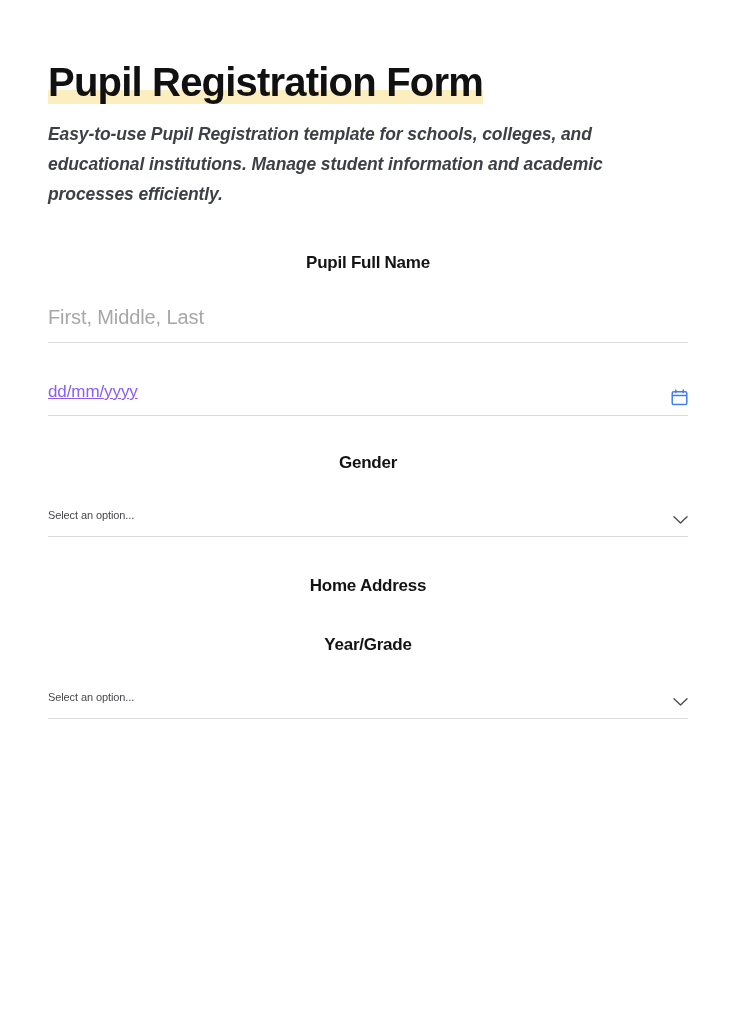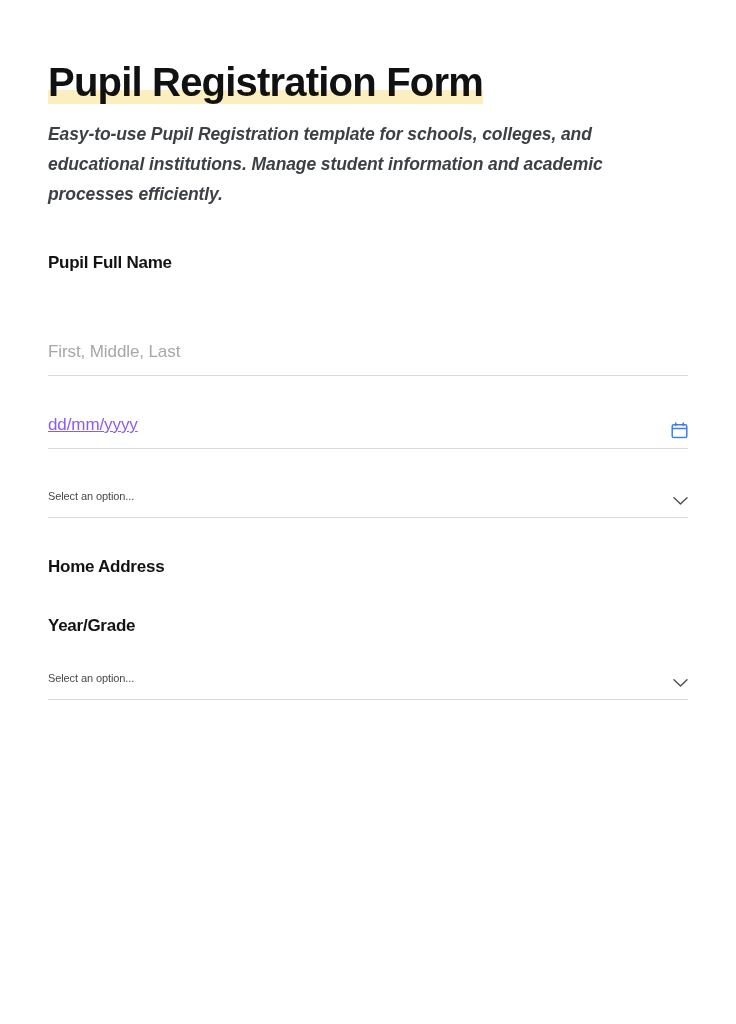--- a/index.html
+++ b/index.html
@@ -63,37 +63,37 @@
   
   .field {
     margin-bottom: 39px;
   }
   .field-label {
     font-size: 17px;
     font-weight: 700;
     color: #131313;
     letter-spacing: -0.25px;
     margin-bottom: 27px;
+    text-align: center;
   }
   .field-control {
     position: relative;
     border-bottom: 1px solid #d9dadb;
     padding-bottom: 13px;
   }
   .field-input {
     width: 100%;
     border: none;
     outline: none;
     background: transparent;
     font-family: "Liberation Sans", sans-serif;
-    font-size: 17px;
+    font-size: 20px;
     letter-spacing: -0.1px;
     color: #737373;
     padding: 0;
-    margin-top: 36px;
   }
   .field-input::placeholder {
     color: #a6a7a9;
   }
   .value-text {
     font-size: 17px;
     letter-spacing: -0.1px;
     color: #8b5cf6;
     text-decoration: underline;
   }
@@ -150,20 +150,21 @@
           <rect x="1.2" y="3" width="14.6" height="12.8" rx="1.6" stroke="#3c7df0" stroke-width="1.5"></rect>
           <path d="M1.2 6.6h14.6" stroke="#3c7df0" stroke-width="1.5"></path>
           <path d="M4.8 1.2v2.6M12.2 1.2v2.6" stroke="#3c7df0" stroke-width="1.5" stroke-linecap="round"></path>
         </svg>
       </span>
     </div>
   </div>
 
   
   <div class="field gender-field">
+    <div class="field-label">Gender</div>
     <div class="field-control">
       <span class="select-value">Select an option...</span>
       <span class="trailing-icon chev-icon">
         <svg width="15" height="9" viewBox="0 0 15 9" fill="none" xmlns="http://www.w3.org/2000/svg">
           <path d="M1 1.2l6.5 6.2L14 1.2" stroke="#4b4e52" stroke-width="1.4" stroke-linecap="round" stroke-linejoin="round"></path>
         </svg>
       </span>
     </div>
   </div>
 

